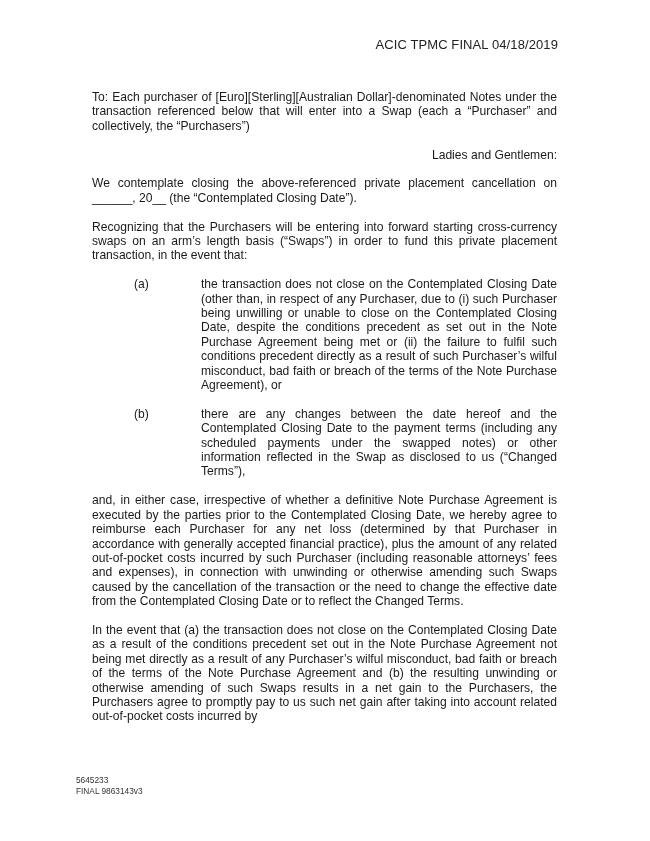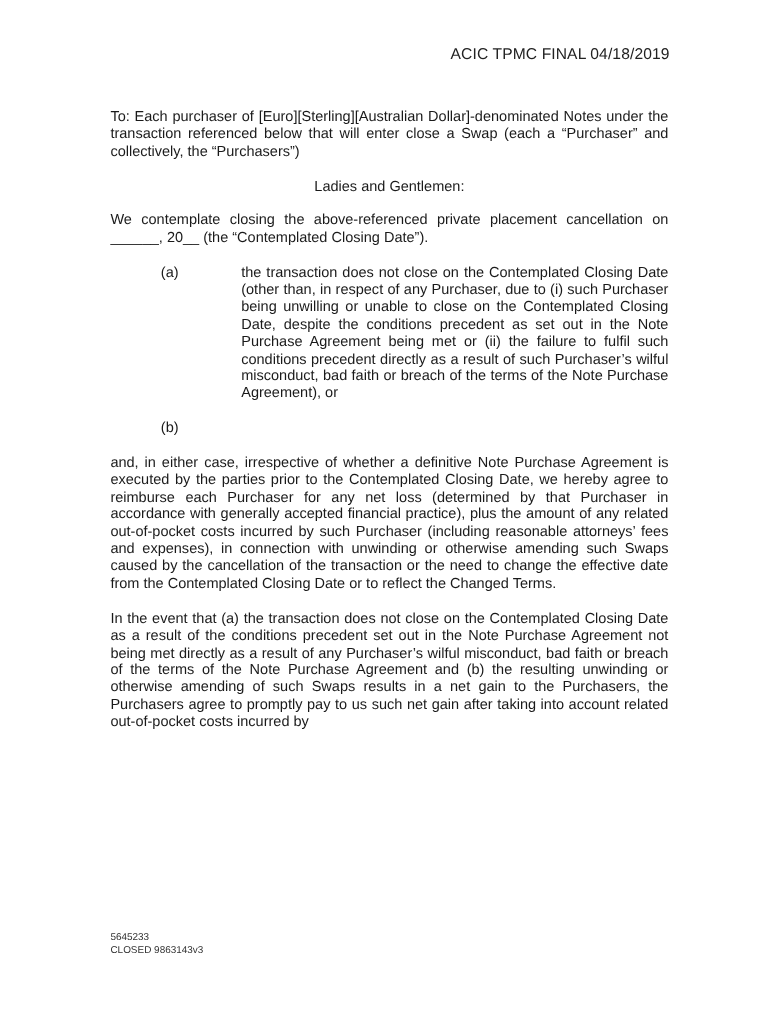--- a/index.html
+++ b/index.html
@@ -37,68 +37,70 @@
       top: 90px;
       width: 465px;
       font-size: 12.1px;
       line-height: 14.4px;
     }
     .body p {
       margin: 0 0 14.4px 0;
       text-align: justify;
     }
     .body p.left {
-      text-align: center;
+      text-align: right;
     }
     .item {
       display: flex;
       margin: 0 0 14.4px 0;
     }
     .item-label {
       width: 39px;
       margin-left: 42px;
       flex: 0 0 auto;
     }
     .item-text {
       flex: 1 1 auto;
       text-align: justify;
       margin-left: 28px;
     }
     .footer {
       position: absolute;
-      left: 92px;
+      left: 76px;
       top: 775px;
       font-size: 8.3px;
       line-height: 11px;
       color: #333;
     }
     .footer div { white-space: nowrap; }
   </style>
 </head>
 <body>
 
 <div class="page">
 
   <div class="header-ref">ACIC TPMC FINAL 04/18/2019</div>
 
   <div class="body">
-    <p>To: Each purchaser of [Euro][Sterling][Australian Dollar]-denominated Notes under the transaction referenced below that will enter close a Swap (each a “Purchaser” and collectively, the “Purchasers”)</p>
+    <p>To: Each purchaser of [Euro][Sterling][Australian Dollar]-denominated Notes under the transaction referenced below that will enter into a Swap (each a “Purchaser” and collectively, the “Purchasers”)</p>
     <p class="left">Ladies and Gentlemen:</p>
     <p>We contemplate closing the above-referenced private placement cancellation on ______, 20__ (the “Contemplated Closing Date”).</p>
+    <p>Recognizing that the Purchasers will be entering into forward starting cross-currency swaps on an arm’s length basis (“Swaps”) in order to fund this private placement transaction, in the event that:</p>
 
     <div class="item">
       <span class="item-label">(a)</span>
       <span class="item-text">the transaction does not close on the Contemplated Closing Date (other than, in respect of any Purchaser, due to (i) such Purchaser being unwilling or unable to close on the Contemplated Closing Date, despite the conditions precedent as set out in the Note Purchase Agreement being met or (ii) the failure to fulfil such conditions precedent directly as a result of such Purchaser’s wilful misconduct, bad faith or breach of the terms of the Note Purchase Agreement), or</span>
     </div>
     <div class="item">
       <span class="item-label">(b)</span>
+      <span class="item-text">there are any changes between the date hereof and the Contemplated Closing Date to the payment terms (including any scheduled payments under the swapped notes) or other information reflected in the Swap as disclosed to us (“Changed Terms”),</span>
     </div>
 
     <p>and, in either case, irrespective of whether a definitive Note Purchase Agreement is executed by the parties prior to the Contemplated Closing Date, we hereby agree to reimburse each Purchaser for any net loss (determined by that Purchaser in accordance with generally accepted financial practice), plus the amount of any related out-of-pocket costs incurred by such Purchaser (including reasonable attorneys’ fees and expenses), in connection with unwinding or otherwise amending such Swaps caused by the cancellation of the transaction or the need to change the effective date from the Contemplated Closing Date or to reflect the Changed Terms.</p>
     <p>In the event that (a) the transaction does not close on the Contemplated Closing Date as a result of the conditions precedent set out in the Note Purchase Agreement not being met directly as a result of any Purchaser’s wilful misconduct, bad faith or breach of the terms of the Note Purchase Agreement and (b) the resulting unwinding or otherwise amending of such Swaps results in a net gain to the Purchasers, the Purchasers agree to promptly pay to us such net gain after taking into account related out-of-pocket costs incurred by</p>
   </div>
 
   <div class="footer">
     <div>5645233</div>
-    <div>CLOSED 9863143v3</div>
+    <div>FINAL 9863143v3</div>
   </div>
 
 </div>
 
 </body></html>

